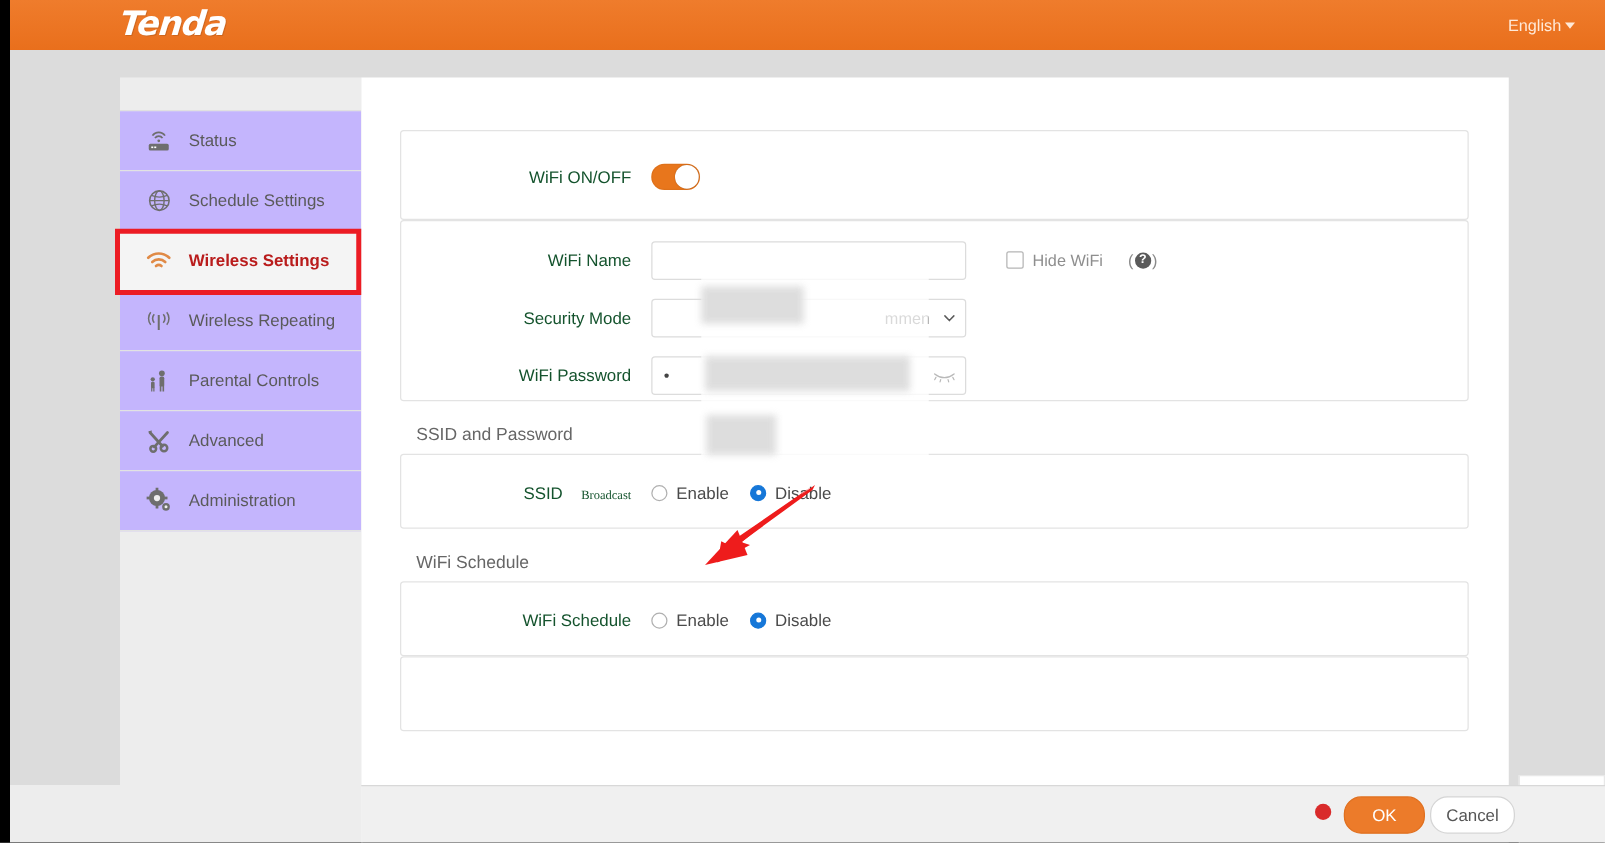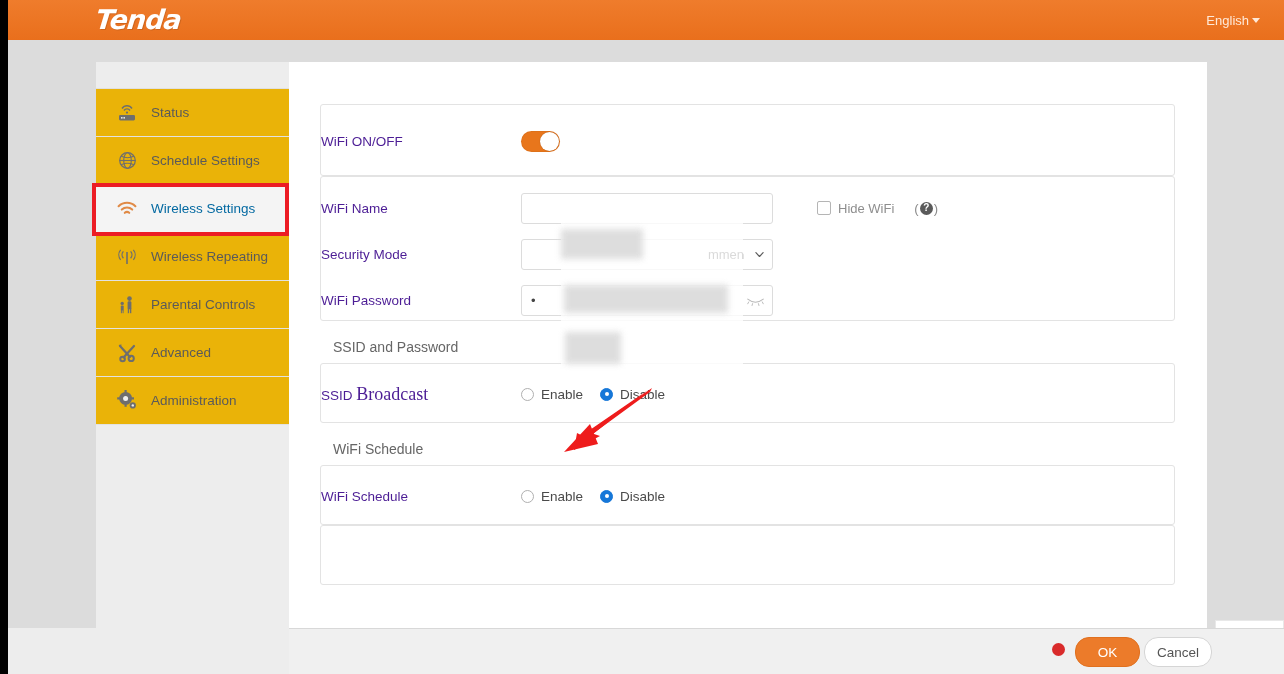--- a/index.html
+++ b/index.html
@@ -86,33 +86,33 @@
   }
   .nav-item {
     position: relative;
     height: 48px;
     display: flex;
     align-items: center;
     padding-left: 18px;
     box-sizing: border-box;
     border-bottom: 1px solid #e2e2e2;
     cursor: pointer;
-    background: #eab308;
+    background: #c4b5fd;
   }
   .nav-item .ico {
     width: 26px; height: 24px;
     display: flex; align-items: center; justify-content: center;
     margin-right: 11px;
     flex: none;
   }
   .nav-item .lbl {
     font-size: 13.5px;
     color: #5a5a5a;
   }
-  .nav-item.active .lbl { color: #0369a1; }
+  .nav-item.active .lbl { color: #b91c1c; font-weight: bold; }
   .nav-item.active { background: #f4f4f4; }
 
   .social {
     position: absolute;
     left: 18px; bottom: 22px;
     display: flex;
     gap: 9px;
     align-items: center;
   }
   .social span {
@@ -146,29 +146,30 @@
     color: #666;
     margin: 18px 0 8px 13px;
   }
   .row {
     display: flex;
     align-items: center;
     height: 46px;
   }
   .row-label {
     width: 200px;
-    text-align: left;
-    padding-right: 42px;
+    text-align: right;
+    padding-right: 16px;
     box-sizing: border-box;
     font-size: 13.5px;
-    color: #4c1d95;
+    color: #14532d;
   }
   .row-label.serif-mix .serif {
     font-family: "Liberation Serif", serif;
-    font-size: 18px;
+    font-size: 10px;
+    margin-left: 11px;
   }
 
   
   .toggle {
     width: 39px; height: 21px;
     border-radius: 11px;
     background: #e8761c;
     position: relative;
     cursor: pointer;
     box-shadow: inset 0 0 0 1px rgba(0,0,0,.04);
@@ -228,21 +229,21 @@
   .eye {
     position: absolute;
     right: 8px; top: 7px;
     width: 19px; height: 16px;
     pointer-events: none;
   }
 
   .chk-wrap {
     display: flex;
     align-items: center;
-    margin-left: 44px;
+    margin-left: 32px;
     gap: 7px;
   }
   .chkbox {
     width: 12px; height: 12px;
     border: 1px solid #b5b5b5;
     border-radius: 2px;
     background: #fff;
     cursor: pointer;
   }
   .chk-label { font-size: 13px; color: #8e8e8e; }

